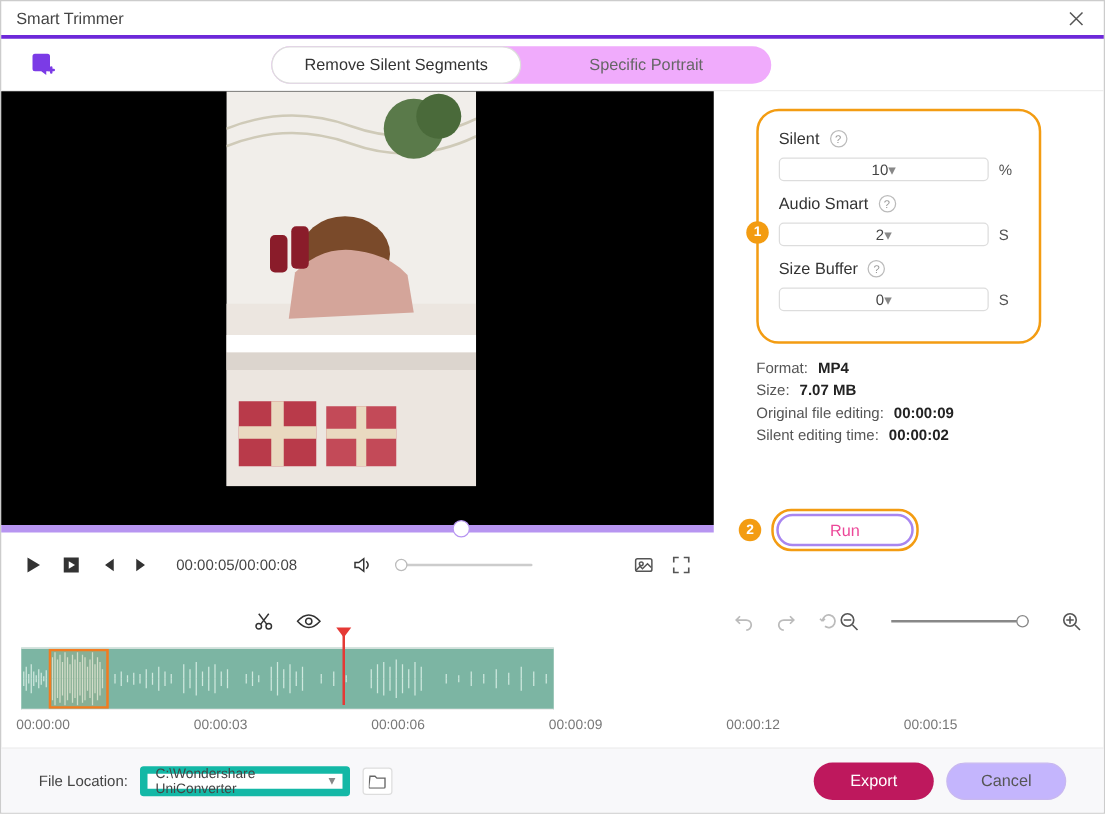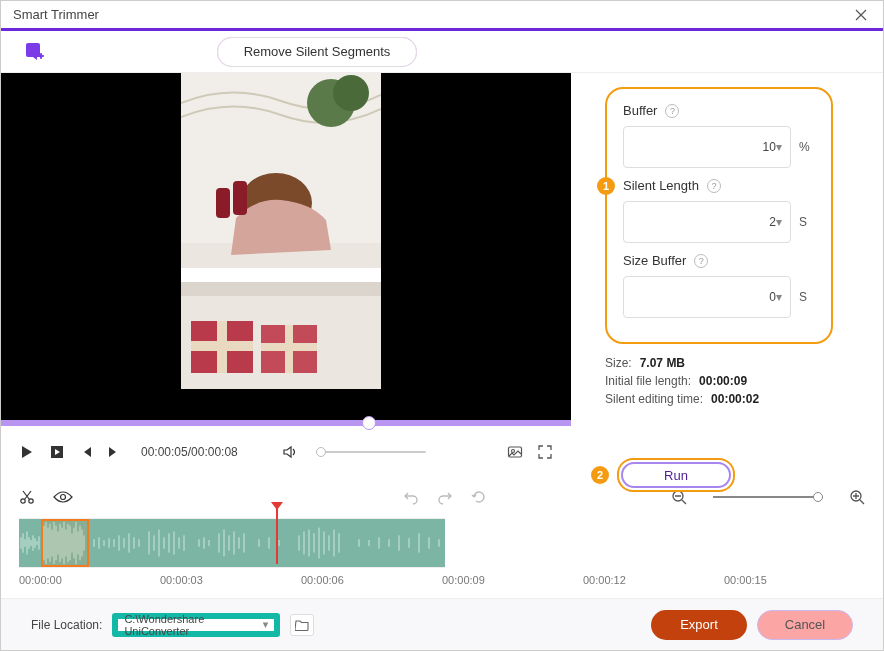--- a/index.html
+++ b/index.html
@@ -30,37 +30,37 @@
 .timecode { font-size: 12px; color: #444; margin-left: 6px; margin-right: 30px; }
 .vol-track { width: 110px; height: 2px; background: #ccc; position: relative; border-radius: 2px; margin-left: 4px; }
 .vol-dot { position: absolute; left: 0; top: -4px; width: 10px; height: 10px; border-radius: 50%; background: #fff; border: 1px solid #bbb; }
 
 
 .right { flex: 1; padding: 14px 50px 10px 34px; position: relative; display: flex; flex-direction: column; }
 .panel { border: 2px solid #f39c12; border-radius: 18px; padding: 10px 16px 14px; position: relative; }
 .field-label { font-size: 13px; color: #333; display: flex; align-items: center; gap: 8px; margin-top: 4px; }
 .help-icon { width: 14px; height: 14px; border: 1px solid #bbb; border-radius: 50%; display: inline-flex; align-items: center; justify-content: center; font-size: 9px; color: #999; }
 .field-row { display: flex; align-items: center; gap: 8px; margin: 8px 0 10px; }
-.select { flex: 1; height: 42px; border: 1px solid #ddd; border-radius: 4px; padding: 0 8px; display: flex; align-items: center; justify-content: flex-end; font-size: 12px; color: #444; cursor: pointer; background: #fff; }
+.select { flex: 1; height: 19px; border: 1px solid #ddd; border-radius: 4px; padding: 0 8px; display: flex; align-items: center; justify-content: center; font-size: 12px; color: #444; cursor: pointer; background: #fff; }
 .unit { width: 16px; font-size: 12px; color: #555; }
 .chev { color: #888; }
 
 .info { margin-top: 12px; font-size: 12px; color: #444; }
 .info-row { display: flex; gap: 8px; margin-bottom: 4px; }
 .info-row .k { color: #555; }
 .info-row .v { font-weight: 600; color: #222; }
 
 .run-wrap { margin-top: 48px; display: flex; align-items: center; gap: 8px; margin-left: -14px; }
-.run-btn { width: 110px; height: 26px; border: 2px solid #a886f0; border-radius: 14px; background: #fff; display: flex; align-items: center; justify-content: center; font-size: 13px; color: #4c1d95; cursor: pointer; }
+.run-btn { width: 110px; height: 26px; border: 2px solid #a886f0; border-radius: 14px; background: #fff; display: flex; align-items: center; justify-content: center; font-size: 13px; color: #ec4899; cursor: pointer; }
 .run-bubble { border: 2px solid #f39c12; border-radius: 16px; padding: 2px; }
 .badge { width: 18px; height: 18px; border-radius: 50%; background: #f39c12; color: #fff; font-size: 11px; font-weight: 600; display: flex; align-items: center; justify-content: center; }
 .badge-1 { position: absolute; left: -10px; top: 88px; }
 
 
-.editrow { height: 110px; display: flex; flex-direction: column; padding: 6px 18px 0 18px; }
+.editrow { height: 110px; display: flex; flex-direction: column; padding: 6px 18px 0 18px; align-items: flex-end; }
 .edittools { height: 26px; display: flex; align-items: center; }
 .edittools .lgrp, .edittools .cgrp, .edittools .rgrp { display: flex; align-items: center; gap: 18px; }
 .edittools .cgrp { margin-left: 330px; color: #bbb; }
 .edittools .rgrp { margin-left: auto; color: #555; }
 .zoom-track { width: 110px; height: 2px; background: #888; position: relative; margin: 0 8px; }
 .zoom-dot { position: absolute; right: 0; top: -4px; width: 10px; height: 10px; border-radius: 50%; background: #fff; border: 1px solid #888; }
 
 .wavebar { margin-top: 8px; height: 50px; width: 426px; background: #7cb5a3; border-top: 1px solid #eee; border-bottom: 1px solid #eee; position: relative; overflow: hidden; }
 .sel { position: absolute; left: 22px; top: 0; width: 48px; height: 100%; border: 2px solid #f27b1f; background: rgba(242,123,31,0.1); }
 .playhead { position: absolute; left: 257px; top: -6px; width: 2px; height: 60px; background: #e53935; }
@@ -70,22 +70,22 @@
 .ticks { display: flex; font-size: 11px; color: #777; margin-top: 6px; }
 .ticks span { width: 142px; }
 
 
 .bottom { height: 52px; background: #f8f8fa; border-top: 1px solid #eee; display: flex; align-items: center; padding: 0 30px; gap: 10px; margin-top: 10px; }
 .file-label { font-size: 12px; color: #444; }
 .file-select { width: 168px; height: 24px; border: 6px solid #14b8a6; background: #fff; border-radius: 3px; display: flex; align-items: center; padding: 0 6px; font-size: 11px; color: #444; justify-content: space-between; cursor: pointer; }
 .folder-btn { width: 24px; height: 22px; border: 1px solid #ddd; border-radius: 3px; background: #fff; display: flex; align-items: center; justify-content: center; cursor: pointer; color: #666; }
 .spacer { flex: 1; }
 .btn { width: 96px; height: 30px; border-radius: 16px; display: flex; align-items: center; justify-content: center; font-size: 13px; cursor: pointer; }
-.btn-export { background: #c2410c; color: #fff; }
-.btn-cancel { background: #fca5a5; border: 1px solid #c8b8f0; color: #555; }
+.btn-export { background: #be185d; color: #fff; }
+.btn-cancel { background: #c4b5fd; border: 1px solid #c8b8f0; color: #555; }
 
 svg { display: block; }
 </style>
 </head>
 <body>
 
 <div class="window">
 
   <div class="titlebar">
     <div class="title">Smart Trimmer</div>
@@ -98,20 +98,21 @@
 
   <div class="tabrow">
     <div class="logo">
       <svg width="24" height="24" viewBox="0 0 24 24">
           <path d="M5 3 h10 a2 2 0 0 1 2 2 v12 h-3 v3 l-4 -3 h-5 a2 2 0 0 1 -2 -2 v-10 a2 2 0 0 1 2 -2 z" fill="#7b3be6"></path>
           <path d="M16 16 h4 M18 14 v4" stroke="#7b3be6" stroke-width="2" stroke-linecap="round"></path>
         </svg>
     </div>
     <div class="tabs">
       <div class="tab active">Remove Silent Segments</div>
+      <div class="tab">Specific Portrait</div>
     </div>
   </div>
 
   <div class="main">
     <div class="left">
       <div class="preview">
         <div class="preview-img">
           <svg width="200" height="316" viewBox="0 0 200 316">
             <rect width="200" height="316" fill="#f1eeea"></rect>
             <rect y="170" width="200" height="146" fill="#ece6e0"></rect>
@@ -183,33 +184,33 @@
             </svg>
           </div>
       </div>
     </div>
 
     <div class="right">
       <div class="panel">
         <div class="badge badge-1">1</div>
 
         <div class="field-label">
-            <span>Buffer</span>
+            <span>Silent</span>
             <span class="help-icon">?</span>
           </div>
         <div class="field-row">
           <div class="select">
               <span>10</span>
               <span class="chev">▾</span>
             </div>
           <div class="unit">%</div>
         </div>
 
         <div class="field-label">
-            <span>Silent Length</span>
+            <span>Audio Smart</span>
             <span class="help-icon">?</span>
           </div>
         <div class="field-row">
           <div class="select">
               <span>2</span>
               <span class="chev">▾</span>
             </div>
           <div class="unit">S</div>
         </div>
 
@@ -221,25 +222,29 @@
           <div class="select">
               <span>0</span>
               <span class="chev">▾</span>
             </div>
           <div class="unit">S</div>
         </div>
       </div>
 
       <div class="info">
         <div class="info-row">
+            <span class="k">Format:</span>
+            <span class="v">MP4</span>
+          </div>
+        <div class="info-row">
             <span class="k">Size:</span>
             <span class="v">7.07 MB</span>
           </div>
         <div class="info-row">
-            <span class="k">Initial file length:</span>
+            <span class="k">Original file editing:</span>
             <span class="v">00:00:09</span>
           </div>
         <div class="info-row">
             <span class="k">Silent editing time:</span>
             <span class="v">00:00:02</span>
           </div>
       </div>
 
       <div class="run-wrap">
         <div class="badge">2</div>

